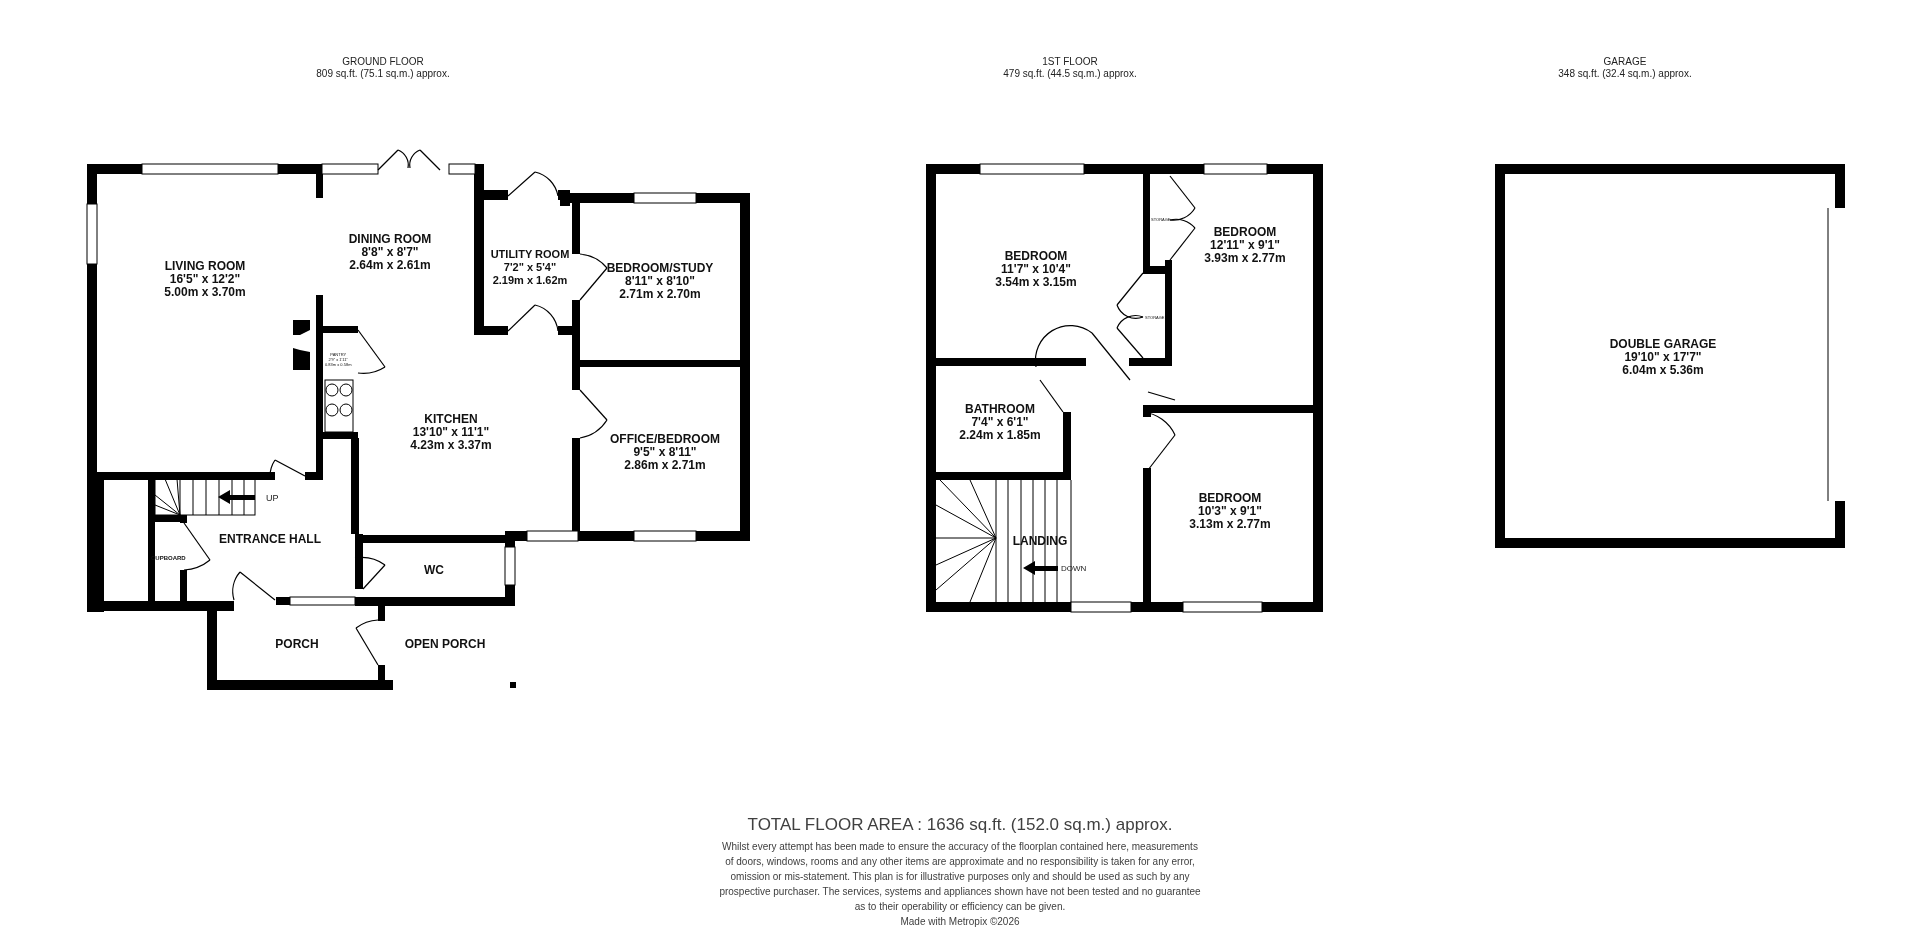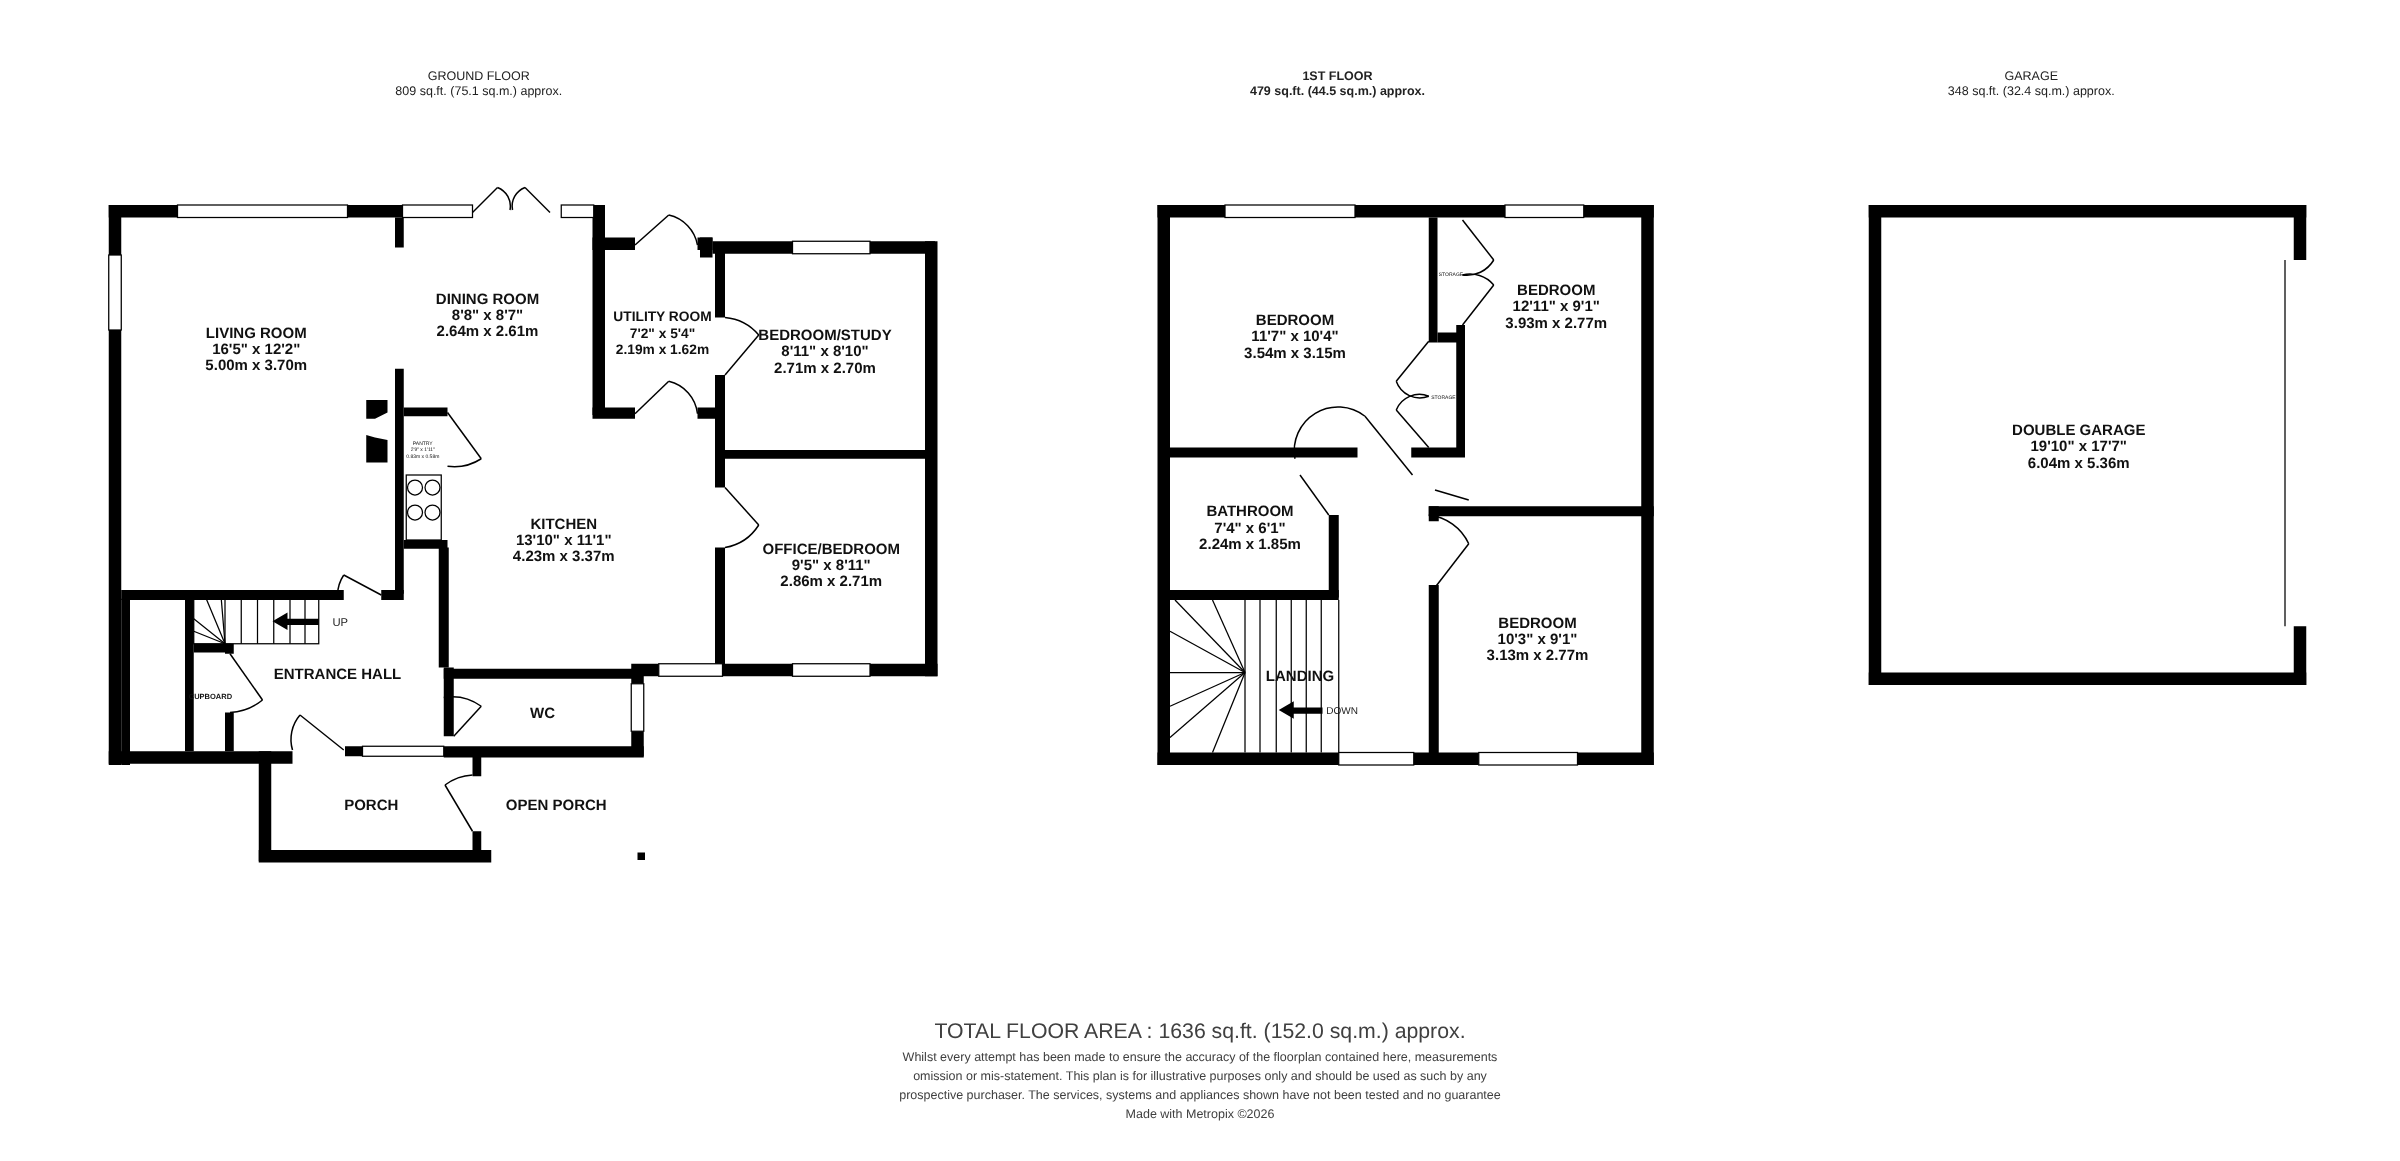--- a/index.html
+++ b/index.html
@@ -19,21 +19,21 @@
   .footer .total { font-size:17px; line-height:20px; top:0; }
   .footer .disclaimer { font-size:10px; line-height:15px; margin-top:4px; }
 </style>
 </head>
 <body>
 
 <div class="floor-header" style="left:383px; top:56px;">
   <div>GROUND FLOOR</div>
   <div>809 sq.ft. (75.1 sq.m.) approx.</div>
 </div>
-<div class="floor-header" style="left:1070px; top:56px;font-weight:bold;">
+<div class="floor-header" style="left:1070px; top:56px;">
   <div>1ST FLOOR</div>
   <div>479 sq.ft. (44.5 sq.m.) approx.</div>
 </div>
 <div class="floor-header" style="left:1625px; top:56px;">
   <div>GARAGE</div>
   <div>348 sq.ft. (32.4 sq.m.) approx.</div>
 </div>
 
 <svg class="plan" width="1920" height="929" viewBox="0 0 1920 929">
   <g fill="#000" stroke="none">
@@ -304,17 +304,19 @@
 <div class="room-label" style="left:1663px; top:338px;">
   <span class="name">DOUBLE GARAGE</span>
   <span class="dim">19'10"  x 17'7"</span>
   <span class="dim">6.04m  x 5.36m</span>
 </div>
 
 <div class="footer" style="top:815px; width:700px;">
   <div class="total">TOTAL FLOOR AREA : 1636 sq.ft. (152.0 sq.m.) approx.</div>
   <div class="disclaimer">
     <div>Whilst every attempt has been made to ensure the accuracy of the floorplan contained here, measurements</div>
+    <div>of doors, windows, rooms and any other items are approximate and no responsibility is taken for any error,</div>
     <div>omission or mis-statement. This plan is for illustrative purposes only and should be used as such by any</div>
     <div>prospective purchaser. The services, systems and appliances shown have not been tested and no guarantee</div>
+    <div>as to their operability or efficiency can be given.</div>
     <div>Made with Metropix ©2026</div>
   </div>
 </div>
 
 </body></html>

